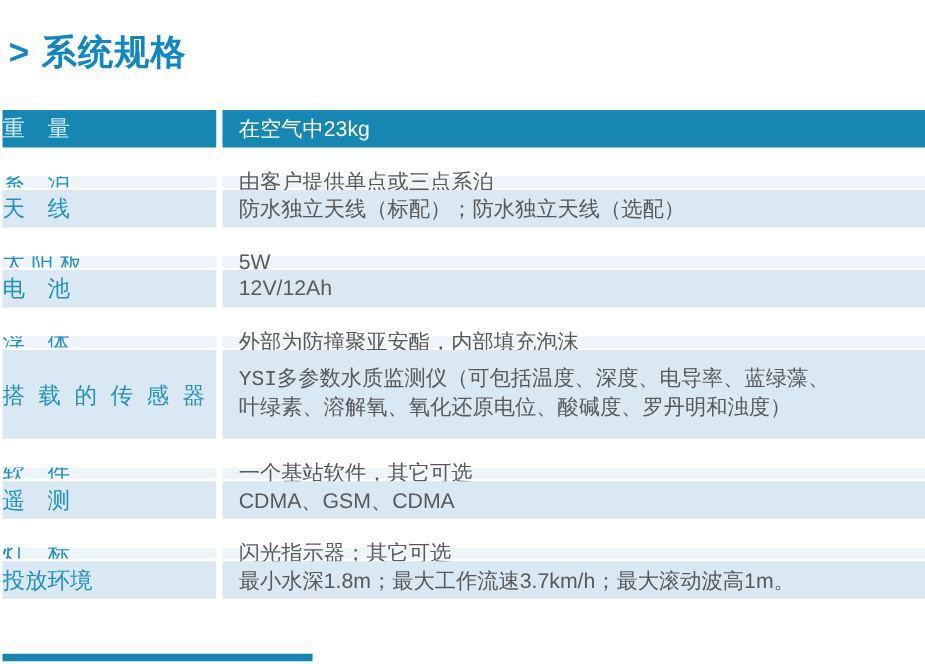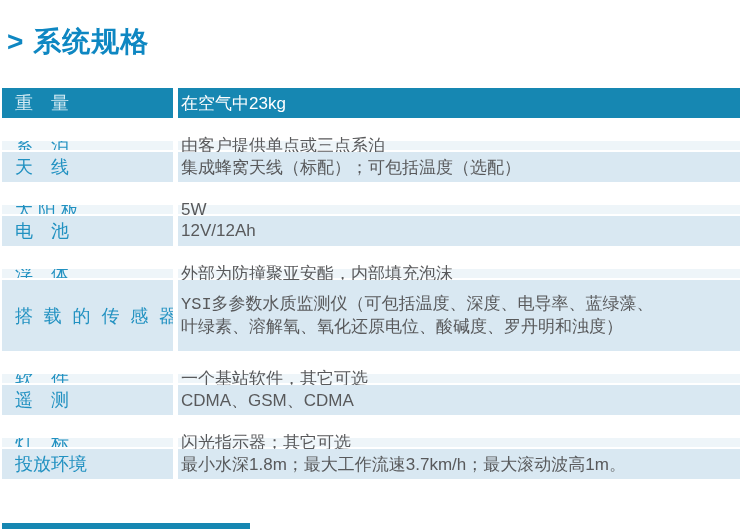--- a/index.html
+++ b/index.html
@@ -34,33 +34,32 @@
     height: 30px;
     margin-bottom: 2px;
   }
   .row.tall { height: 71px; font-family: Liberation Mono, monospace; }
 
   .cell-label {
     width: 171px;
     flex: none;
     display: flex;
     align-items: center;
-    padding-left: 13px;
     box-sizing: border-box;
     font-size: 18px;
     color: #2191c1;
     white-space: nowrap;
     overflow: hidden;
   }
   .cell-value {
     flex: 1;
     margin-left: 5px; 
     display: flex;
     align-items: center;
-    padding-left: 3px;
+    padding-left: 13px;
     padding-right: 8px;
     box-sizing: border-box;
     font-size: 17px;
     color: #58595b;
   }
   .row.tall .cell-value {
     white-space: pre-line;
     line-height: 23px;
   }
 
@@ -99,21 +98,21 @@
     <div class="cell-value">在空气中23kg</div>
   </div>
 
   <div class="row light">
     <div class="cell-label">系　泊</div>
     <div class="cell-value">由客户提供单点或三点系泊</div>
   </div>
 
   <div class="row dark">
     <div class="cell-label">天　线</div>
-    <div class="cell-value">集成蜂窝天线（标配）；可包括温度（选配）</div>
+    <div class="cell-value">防水独立天线（标配）；防水独立天线（选配）</div>
   </div>
 
   <div class="row light">
     <div class="cell-label">太 阳 板</div>
     <div class="cell-value">5W</div>
   </div>
 
   <div class="row dark">
     <div class="cell-label">电　池</div>
     <div class="cell-value">12V/12Ah</div>

